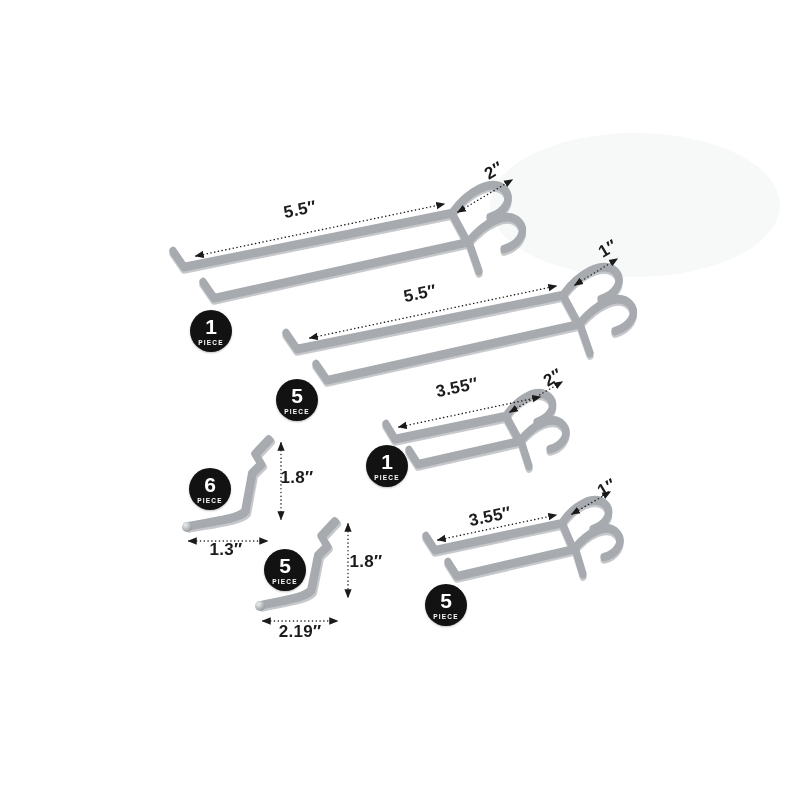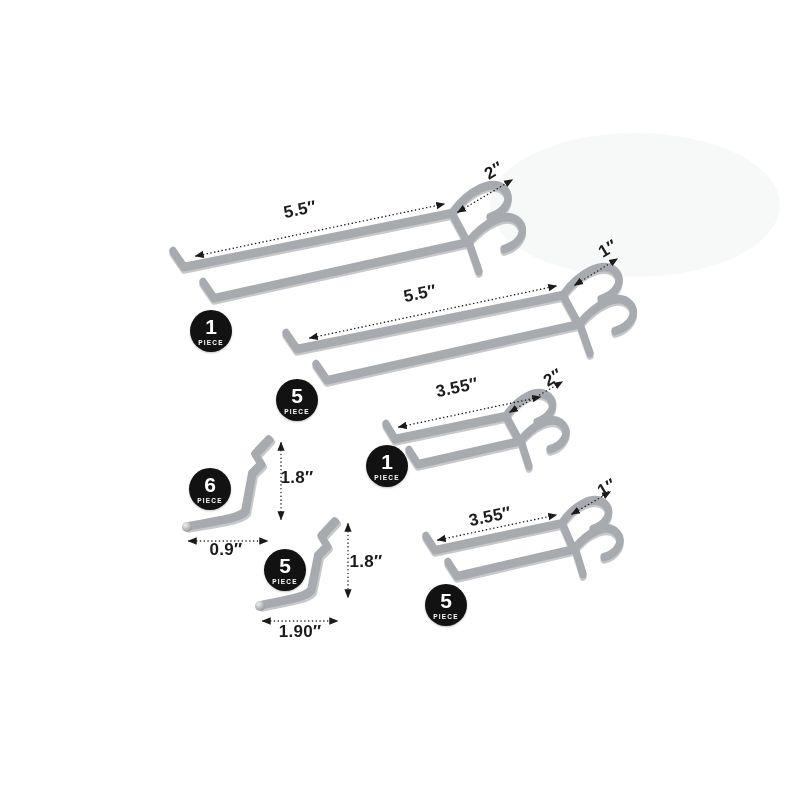--- a/index.html
+++ b/index.html
@@ -131,24 +131,24 @@
   <div class="dim-label" style="left:420px;top:294px;transform:translate(-50%,-50%) rotate(-12deg);">5.5″</div>
   <div class="dim-label" style="left:608px;top:249px;transform:translate(-50%,-50%) rotate(-31deg);">1″</div>
 
   <div class="dim-label" style="left:457px;top:388px;transform:translate(-50%,-50%) rotate(-12deg);">3.55″</div>
   <div class="dim-label" style="left:553px;top:378px;transform:translate(-50%,-50%) rotate(-31deg);">2″</div>
 
   <div class="dim-label" style="left:490px;top:517px;transform:translate(-50%,-50%) rotate(-12deg);">3.55″</div>
   <div class="dim-label" style="left:607px;top:488px;transform:translate(-50%,-50%) rotate(-31deg);">1″</div>
 
   <div class="dim-label" style="left:297px;top:478px;transform:translate(-50%,-50%);">1.8″</div>
-  <div class="dim-label" style="left:226px;top:550px;transform:translate(-50%,-50%);">0.9″</div>
+  <div class="dim-label" style="left:226px;top:550px;transform:translate(-50%,-50%);">1.3″</div>
 
   <div class="dim-label" style="left:366px;top:562px;transform:translate(-50%,-50%);">1.8″</div>
-  <div class="dim-label" style="left:300px;top:632px;transform:translate(-50%,-50%);">1.90″</div>
+  <div class="dim-label" style="left:300px;top:632px;transform:translate(-50%,-50%);">2.19″</div>
 
   <div class="badge" style="left:211px;top:331px;">
     <div class="num">1</div>
     <div class="unit">PIECE</div>
   </div>
   <div class="badge" style="left:297px;top:400px;">
     <div class="num">5</div>
     <div class="unit">PIECE</div>
   </div>
   <div class="badge" style="left:387px;top:466px;">

